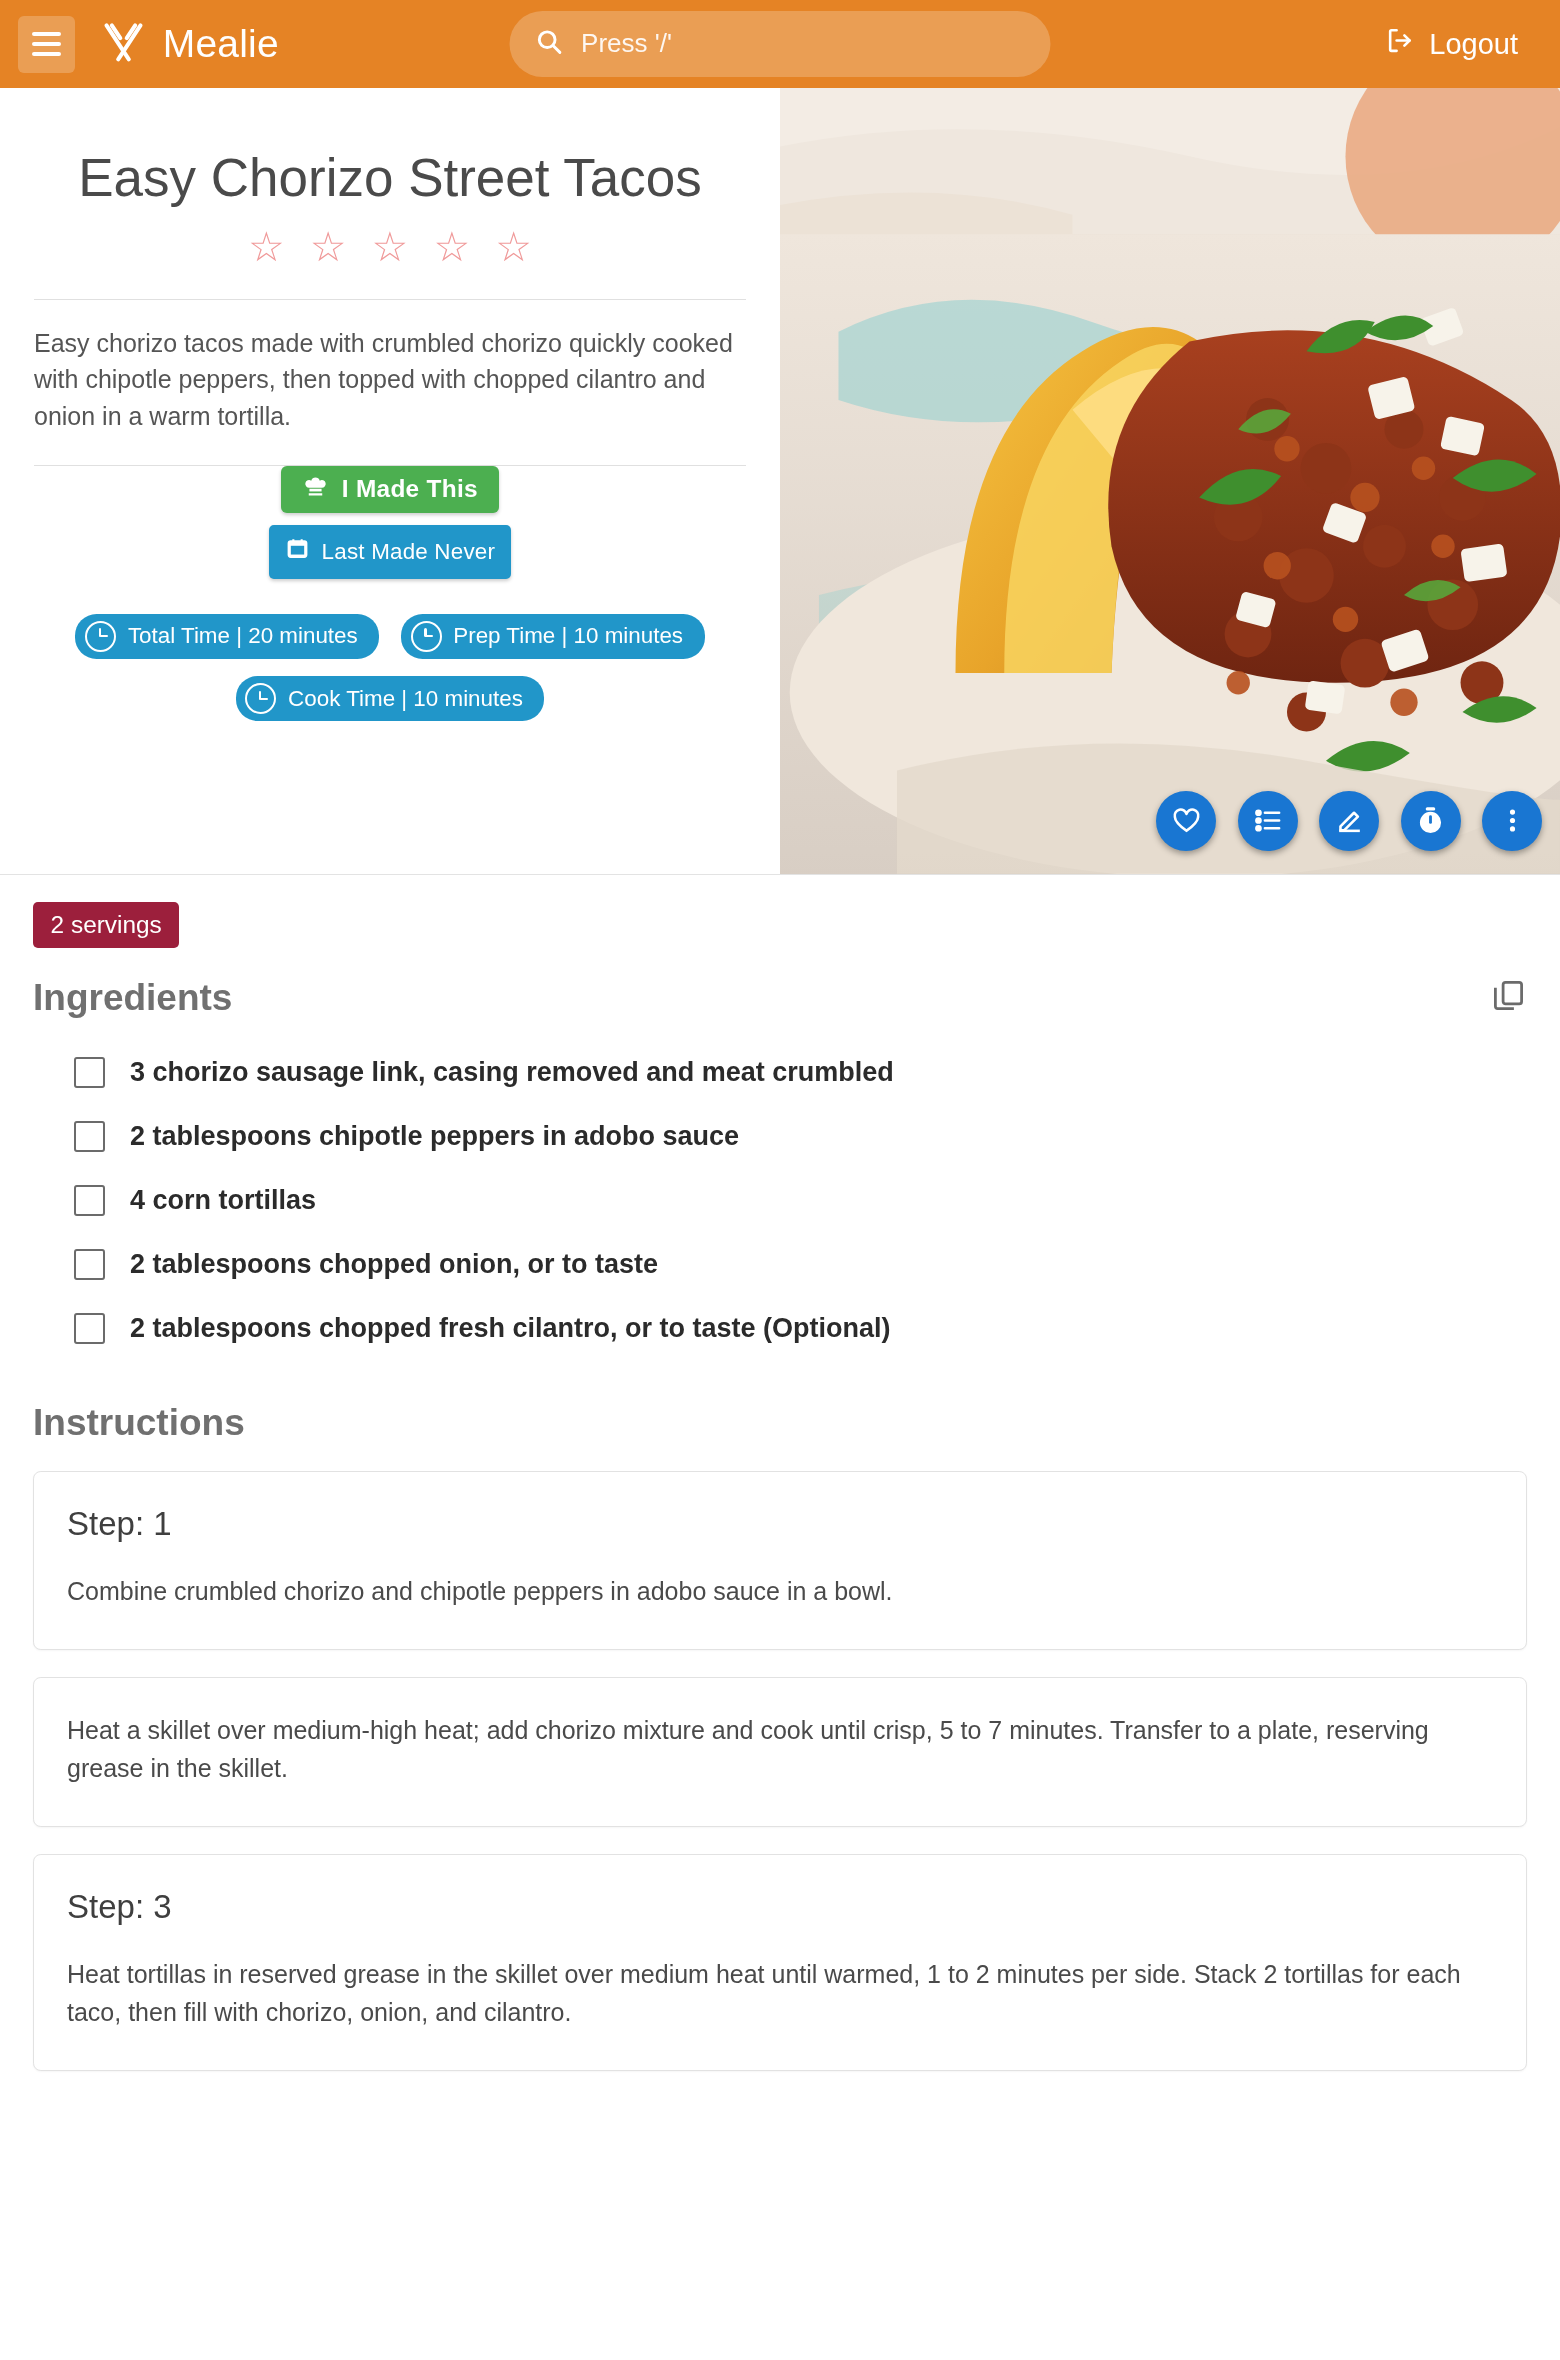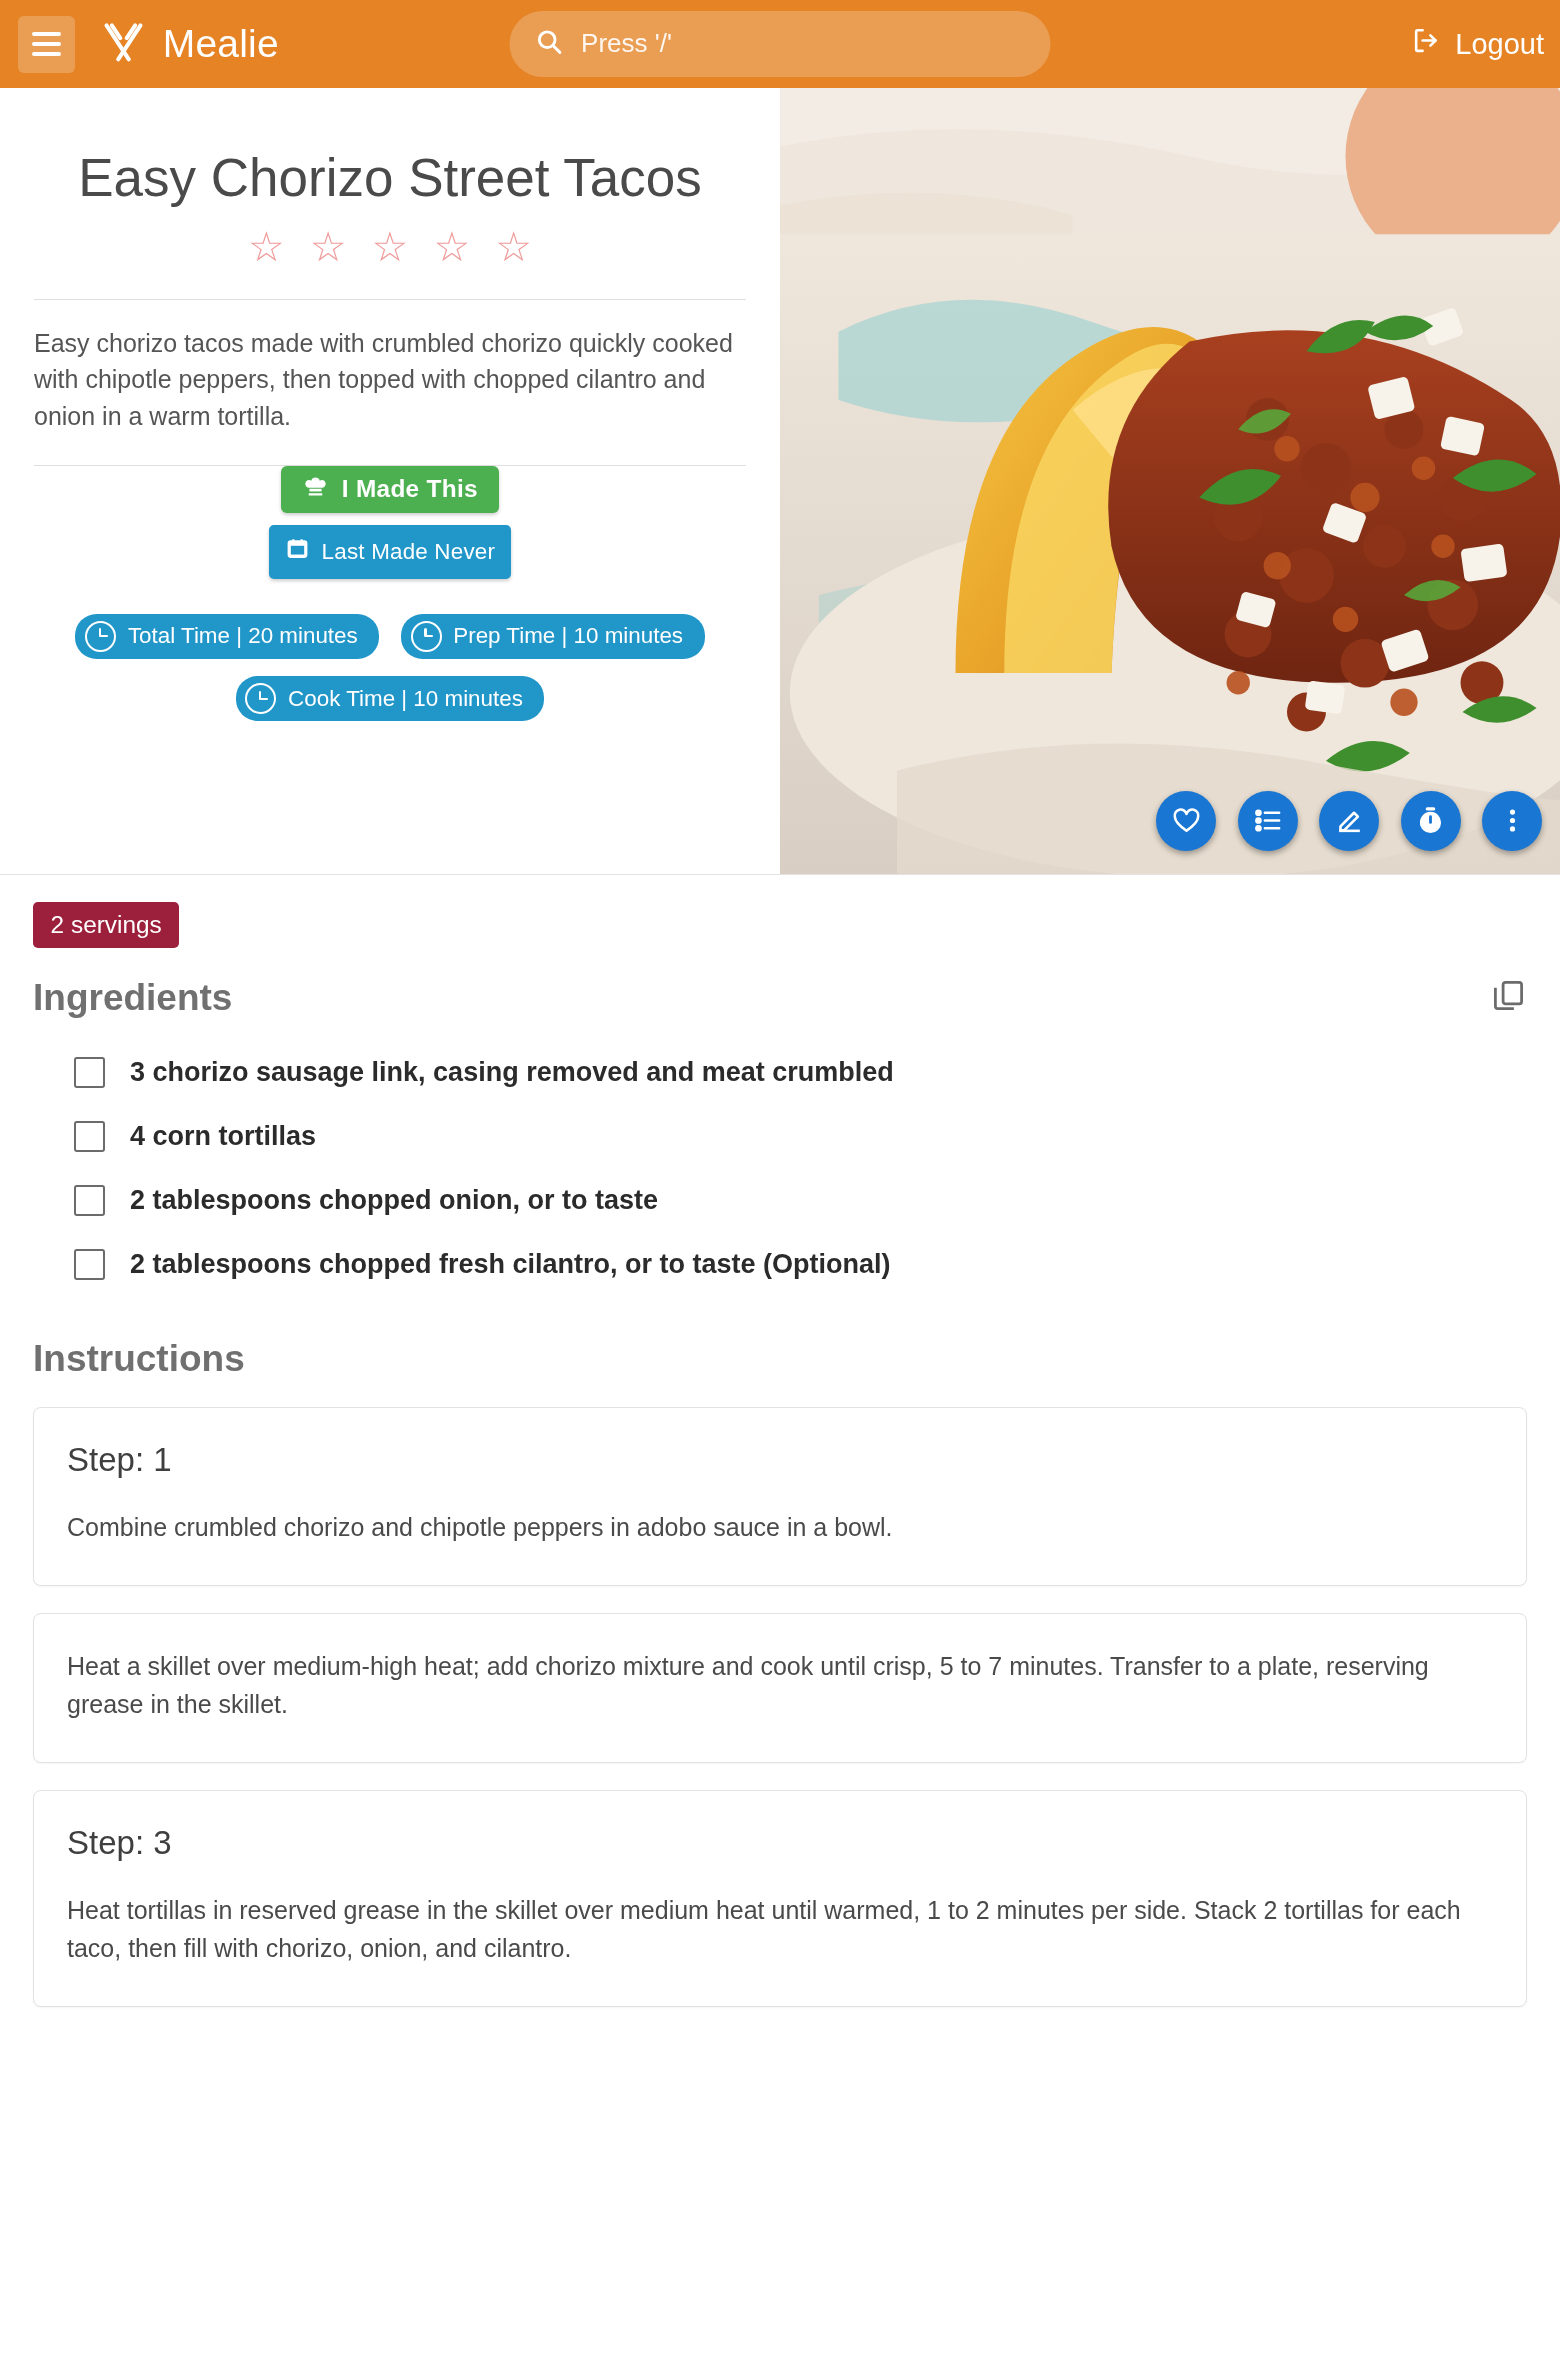--- a/index.html
+++ b/index.html
@@ -48,21 +48,21 @@
     gap: 15.6px;
   }
   .search-input {
     background: transparent; border: none; outline: none;
     color: #ffffff; font-size: 26px;
     font-family: "Liberation Sans", sans-serif;
     width: 100%;
   }
   .search-input::placeholder { color: rgba(255,255,255,0.92); }
   .logout {
-    position: absolute; right: 16px; top: 50%; transform: translateY(-50%);
+    position: absolute; right: 42px; top: 50%; transform: translateY(-50%);
     display: flex; align-items: center; gap: 13.7px;
     font-size: 29px; color: #fff; cursor: pointer;
   }
 
   
   .hero {
     display: flex;
     width: 100%;
     border-bottom: 1px solid #e3e3e3;
   }
@@ -412,20 +412,24 @@
   </div>
 </div>
 
 <div class="ing-list">
   <div class="ing-row">
     <span class="checkbox"></span>
     <span class="ing-text">3 chorizo sausage link, casing removed and meat crumbled</span>
   </div>
   <div class="ing-row">
     <span class="checkbox"></span>
+    <span class="ing-text">2 tablespoons chipotle peppers in adobo sauce</span>
+  </div>
+  <div class="ing-row">
+    <span class="checkbox"></span>
     <span class="ing-text">4 corn tortillas</span>
   </div>
   <div class="ing-row">
     <span class="checkbox"></span>
     <span class="ing-text">2 tablespoons chopped onion, or to taste</span>
   </div>
   <div class="ing-row">
     <span class="checkbox"></span>
     <span class="ing-text">2 tablespoons chopped fresh cilantro, or to taste (Optional)</span>
   </div>

